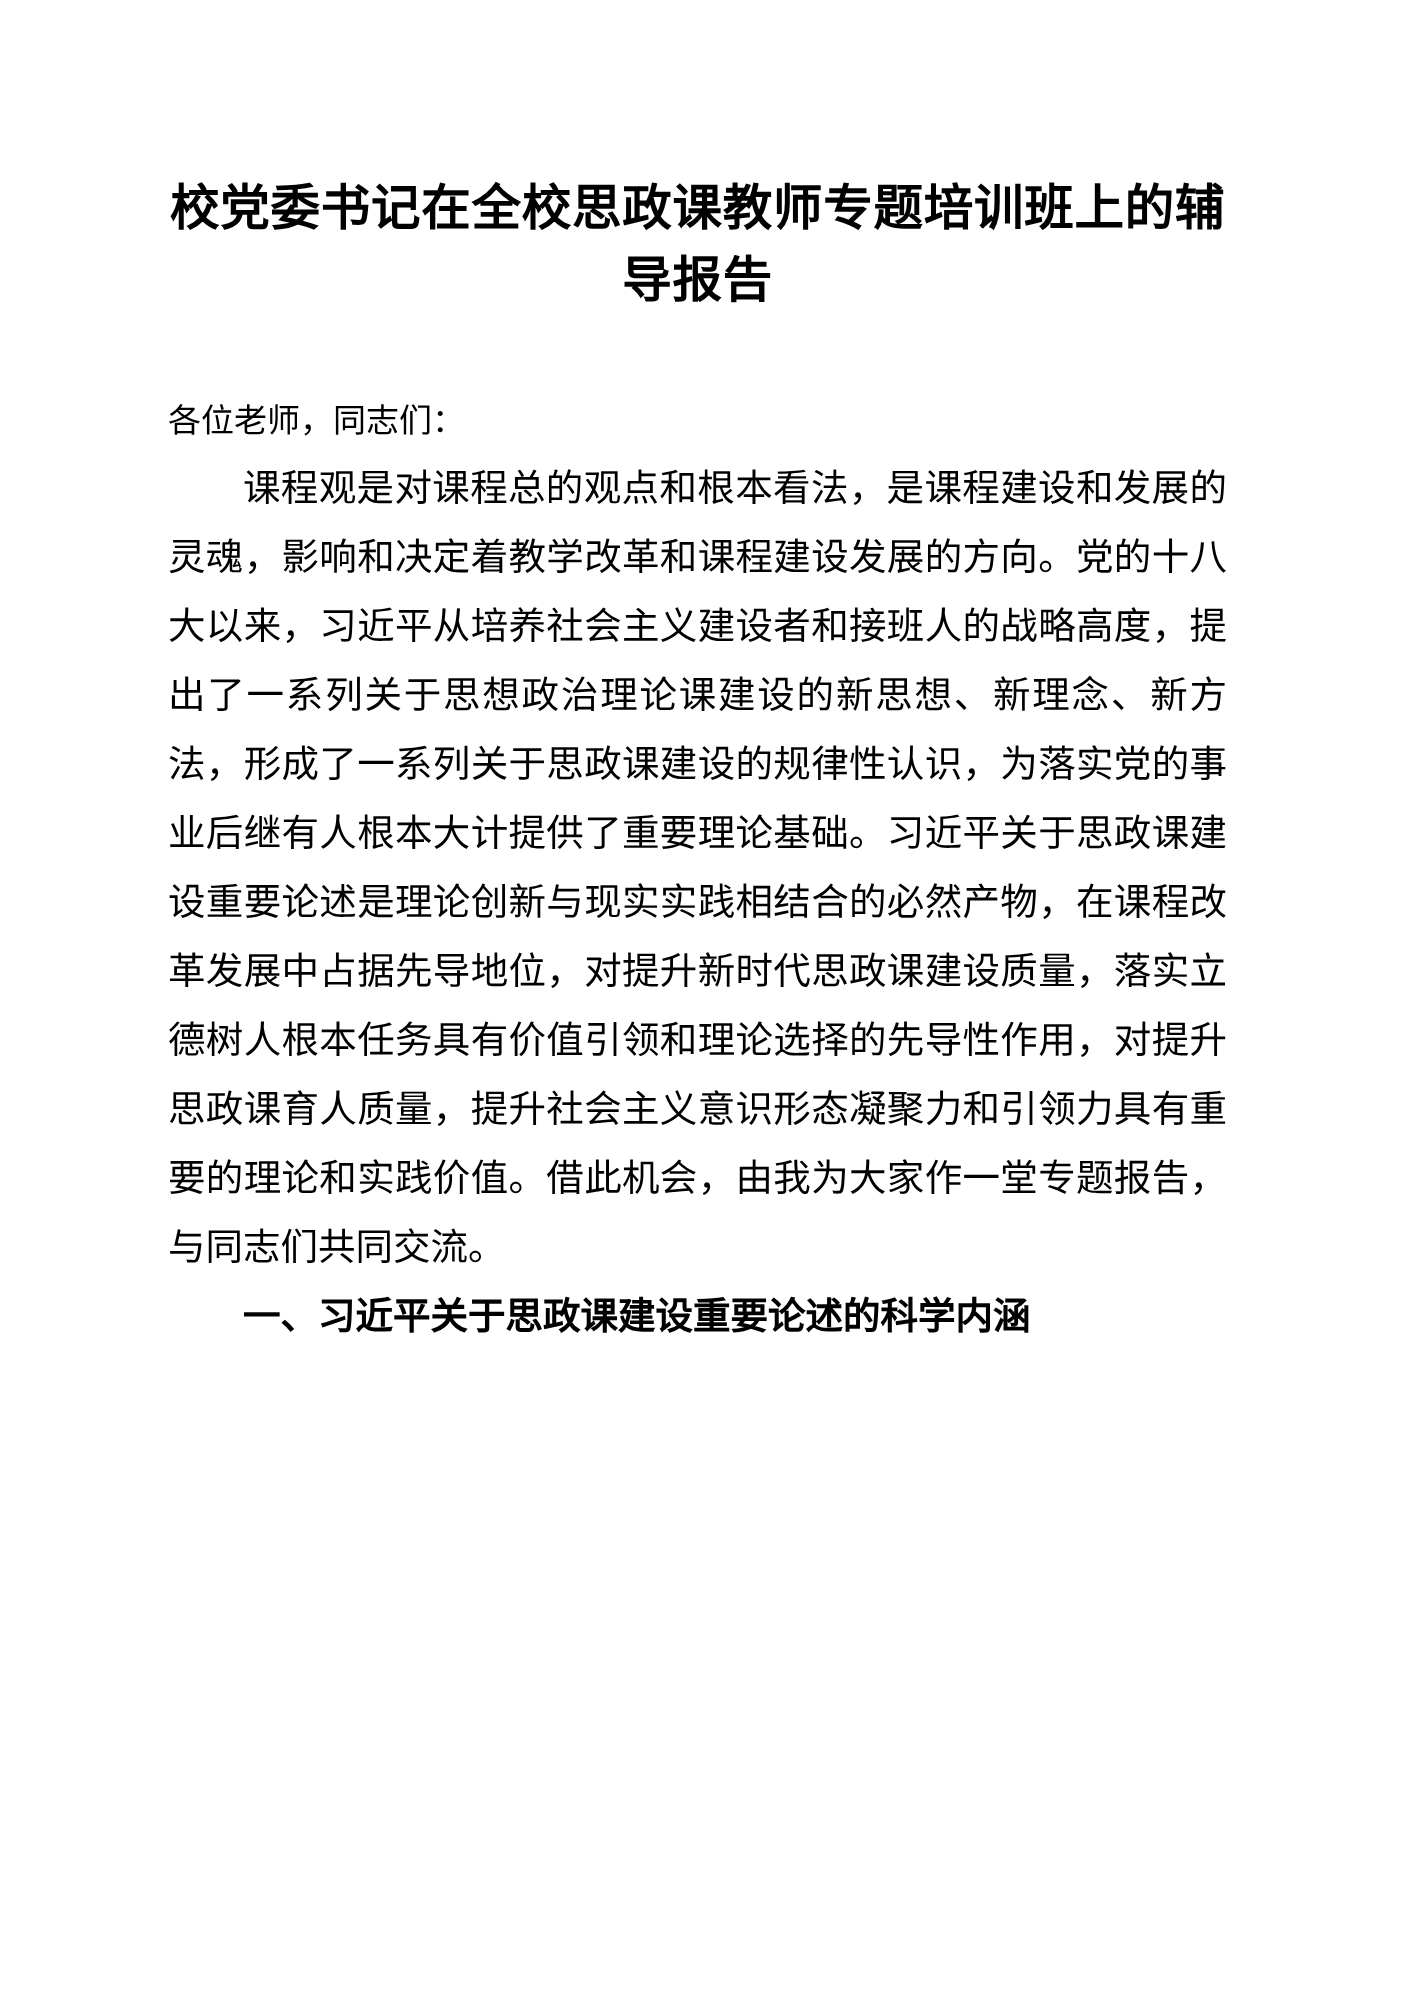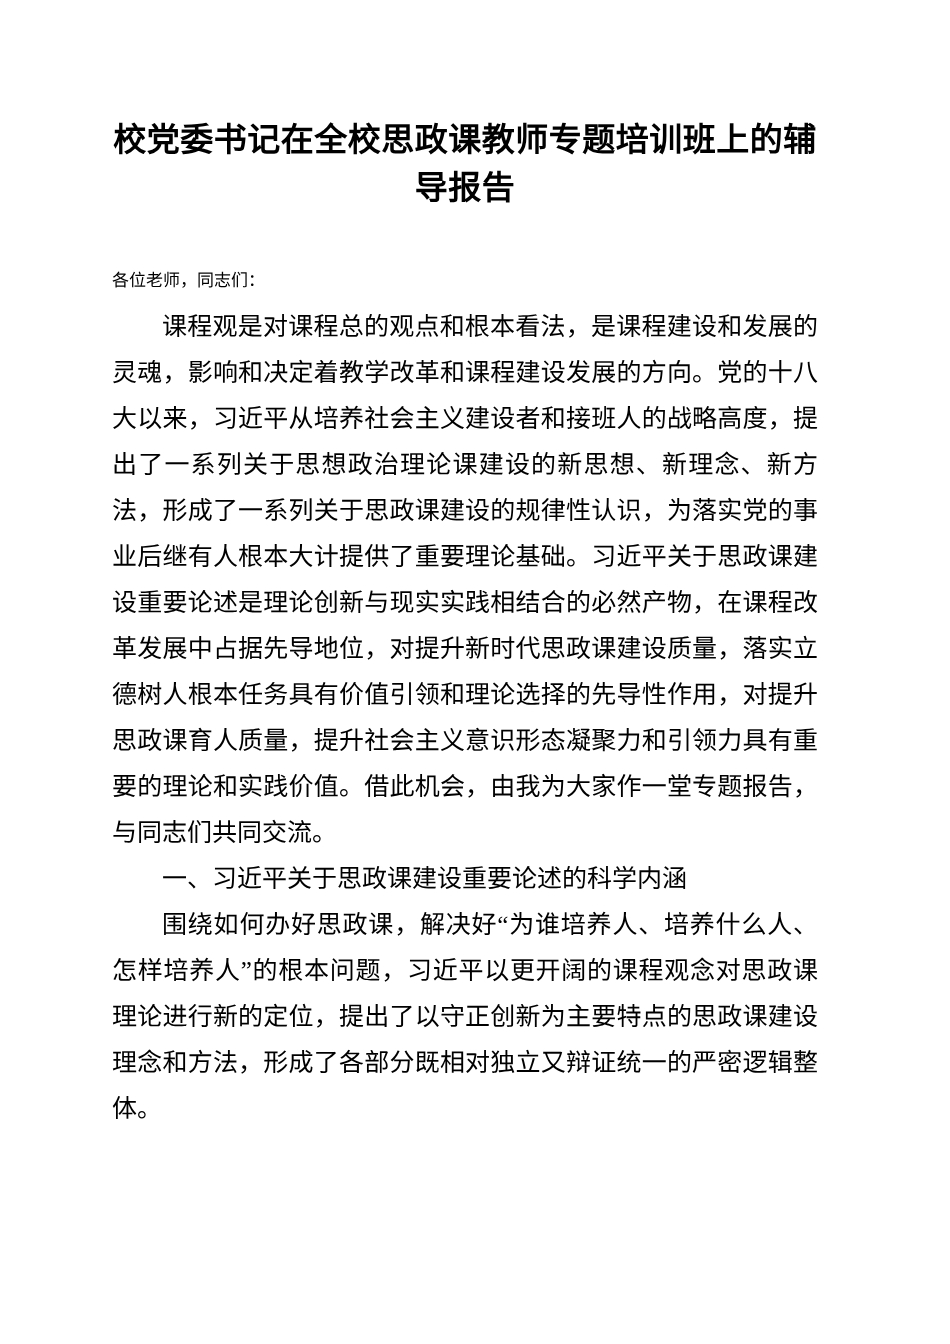--- a/index.html
+++ b/index.html
@@ -25,55 +25,54 @@
     font-family: "Liberation Serif", "DejaVu Serif", serif;
     font-weight: bold;
     font-size: 33px;
     line-height: 48px;
     text-align: center;
     letter-spacing: 0.5px;
     margin: 0 0 46px 0;
     word-break: break-all;
   }
   .salutation {
-    font-size: 17px;
+    font-size: 22px;
     line-height: 46px;
     margin: 0 0 0 0;
     text-align: justify;
     text-justify: inter-ideograph;
     word-break: break-all;
   }
   .body-para {
     font-size: 25px;
     line-height: 46px;
     margin: 0;
     text-indent: 2em;
     text-align: justify;
     text-justify: inter-ideograph;
     word-break: break-all;
     font-family: Liberation Serif, serif;
   }
   .section-heading {
     font-size: 25px;
-    font-weight: normal;
+    font-weight: bold;
     line-height: 46px;
     margin: 0;
     text-indent: 2em;
     text-align: left;
     word-break: break-all;
   }
 </style>
 </head>
 <body>
 
 <div class="page">
 
   <h1 class="doc-title">校党委书记在全校思政课教师专题培训班上的辅导报告</h1>
 
   <p class="salutation">各位老师，同志们：</p>
 
   <p class="body-para">课程观是对课程总的观点和根本看法，是课程建设和发展的灵魂，影响和决定着教学改革和课程建设发展的方向。党的十八大以来，习近平从培养社会主义建设者和接班人的战略高度，提出了一系列关于思想政治理论课建设的新思想、新理念、新方法，形成了一系列关于思政课建设的规律性认识，为落实党的事业后继有人根本大计提供了重要理论基础。习近平关于思政课建设重要论述是理论创新与现实实践相结合的必然产物，在课程改革发展中占据先导地位，对提升新时代思政课建设质量，落实立德树人根本任务具有价值引领和理论选择的先导性作用，对提升思政课育人质量，提升社会主义意识形态凝聚力和引领力具有重要的理论和实践价值。借此机会，由我为大家作一堂专题报告，与同志们共同交流。</p>
 
   <h2 class="section-heading">一、习近平关于思政课建设重要论述的科学内涵</h2>
 
-  <p class="body-para">围绕如何办好思政课，解决好“为谁培养人、培养什么人、怎样培养人”的根本问题，习近平以更开阔的课程观念对思政课理论进行新的定位，提出了以守正创新为主要特点的思政课建设理念和方法，形成了各部分既相对独立又辩证统一的严密逻辑整体。</p>
 
 </div>
 
 </body></html>

